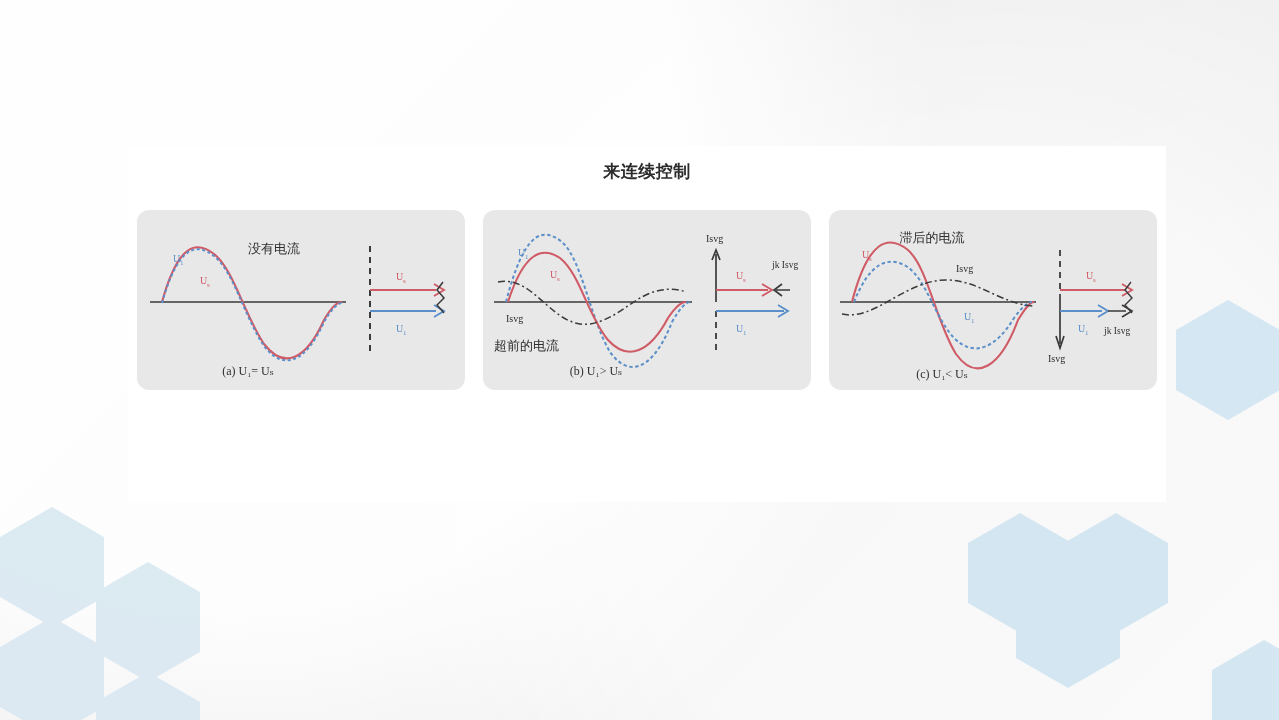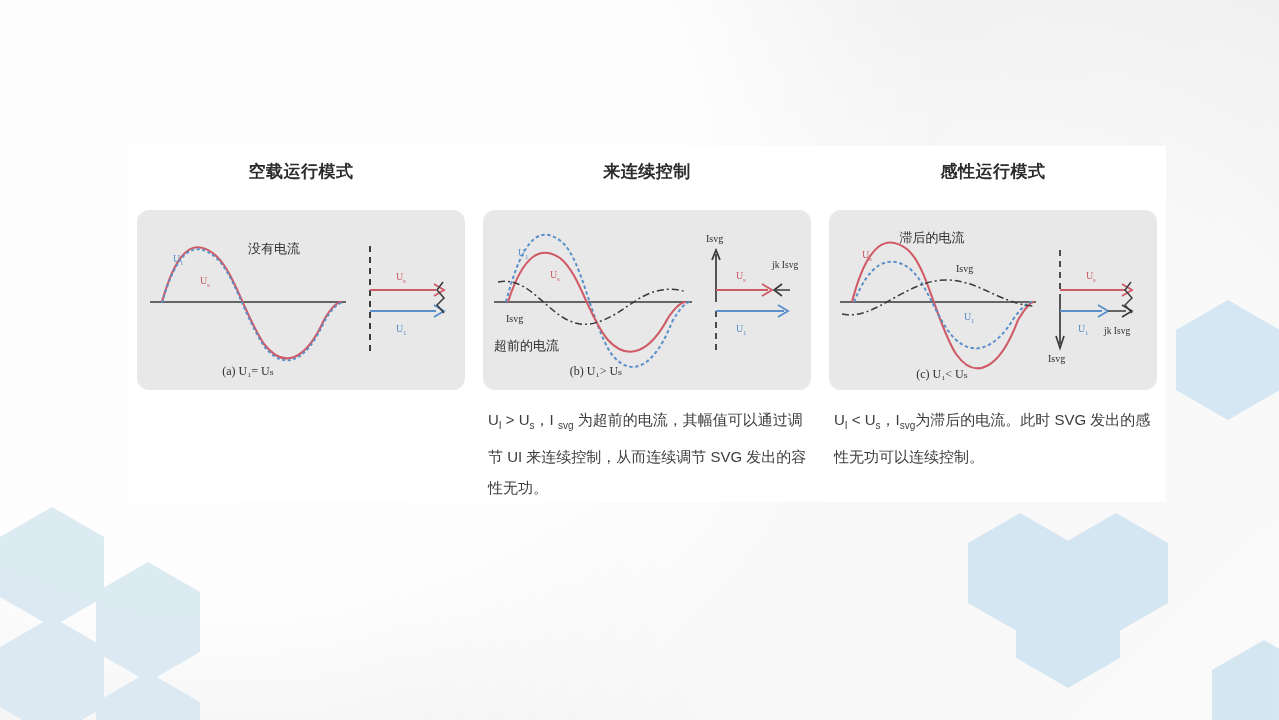--- a/index.html
+++ b/index.html
@@ -59,21 +59,20 @@
     <polygon points="1116,513 1168,543 1168,603 1116,633 1064,603 1064,543"></polygon>
     <polygon points="1068,568 1120,598 1120,658 1068,688 1016,658 1016,598"></polygon>
     <polygon points="1228,300 1280,330 1280,390 1228,420 1176,390 1176,330"></polygon>
     <polygon points="1264,640 1316,670 1316,730 1264,760 1212,730 1212,670"></polygon>
   </g>
 </svg>
 
 <div class="card">
 
   <div class="col" style="left:0px;width:346px;">
-    <div class="col-title">空载运行模式</div>
     <div class="panel">
       <svg viewBox="0 0 326 180">
 
         <line x1="12" y1="92" x2="208" y2="92" stroke="#3a3a3a" stroke-width="1.6"></line>
 
         <path d="M24,92 C40,34 58,30 76,44 C96,60 106,104 126,134 C146,160 168,150 186,110 C194,96 200,92 204,92" fill="none" stroke="#cf5b66" stroke-width="2.1"></path>
 
         <path d="M24,93 C40,36 58,32 76,46 C96,62 106,106 126,136 C146,162 168,152 186,112 C194,98 200,93 204,93" fill="none" stroke="#5b8fc9" stroke-width="2" stroke-dasharray="3 2.6"></path>
         <text class="lbl" x="35" y="52" font-size="10" fill="#5b8fc9">U</text>
         <text class="lbl" x="42" y="55" font-size="7" fill="#5b8fc9">1</text>
@@ -133,25 +132,23 @@
 
         <text class="lbl" x="252" y="69" font-size="10" fill="#cf5b66">U</text>
         <text class="lbl" x="259" y="72" font-size="7" fill="#cf5b66">s</text>
         <text class="lbl" x="252" y="122" font-size="10" fill="#5b8fc9">U</text>
         <text class="lbl" x="259" y="125" font-size="7" fill="#5b8fc9">1</text>
         <text class="lbl" x="288" y="58" font-size="9.5" fill="#2f2f2f">jk Isvg</text>
 
         <text class="lbl" x="112" y="165" font-size="12" fill="#2f2f2f" text-anchor="middle">(b)  U₁&gt; Uₛ</text>
       </svg>
     </div>
-    <div class="caption"><span>U</span><sub>I</sub><span> &gt; U</span><sub>s</sub><span>，I </span><sub>svg</sub><span> 为超前的电流，其幅值可以通过调节 UI 来连续控制，从而连续调节 SVG 发出的容性无功。</span></div>
   </div>
 
   <div class="col" style="left:692px;width:346px;">
-    <div class="col-title">感性运行模式</div>
     <div class="panel">
       <svg viewBox="0 0 326 180">
         <line x1="10" y1="92" x2="206" y2="92" stroke="#3a3a3a" stroke-width="1.6"></line>
 
         <path d="M22,92 C38,30 58,24 78,40 C98,58 106,112 126,144 C146,172 170,158 188,110 C196,97 200,92 204,92" fill="none" stroke="#cf5b66" stroke-width="2.1"></path>
 
         <path d="M24,92 C40,52 58,46 76,56 C96,68 104,106 124,128 C144,148 166,138 184,108 C192,97 198,92 202,92" fill="none" stroke="#5b8fc9" stroke-width="2" stroke-dasharray="3.4 2.6"></path>
 
         <path d="M12,104 C30,108 46,98 64,88 C82,78 98,70 116,70 C136,70 150,78 168,86 C182,92 194,96 204,96" fill="none" stroke="#3a3a3a" stroke-width="1.5" stroke-dasharray="7 3 2 3"></path>
         <text class="lbl" x="32" y="48" font-size="10" fill="#cf5b66">U</text>
@@ -176,16 +173,15 @@
 
         <text class="lbl" x="256" y="69" font-size="10" fill="#cf5b66">U</text>
         <text class="lbl" x="263" y="72" font-size="7" fill="#cf5b66">s</text>
         <text class="lbl" x="248" y="122" font-size="10" fill="#5b8fc9">U</text>
         <text class="lbl" x="255" y="125" font-size="7" fill="#5b8fc9">1</text>
         <text class="lbl" x="274" y="124" font-size="9.5" fill="#2f2f2f">jk Isvg</text>
 
         <text class="lbl" x="112" y="168" font-size="12" fill="#2f2f2f" text-anchor="middle">(c)  U₁&lt; Uₛ</text>
       </svg>
     </div>
-    <div class="caption"><span>U</span><sub>I</sub><span> &lt;  U</span><sub>s</sub><span>，I</span><sub>svg</sub><span>为滞后的电流。此时 SVG 发出的感性无功可以连续控制。</span></div>
   </div>
 
 </div>
 
 </body></html>

